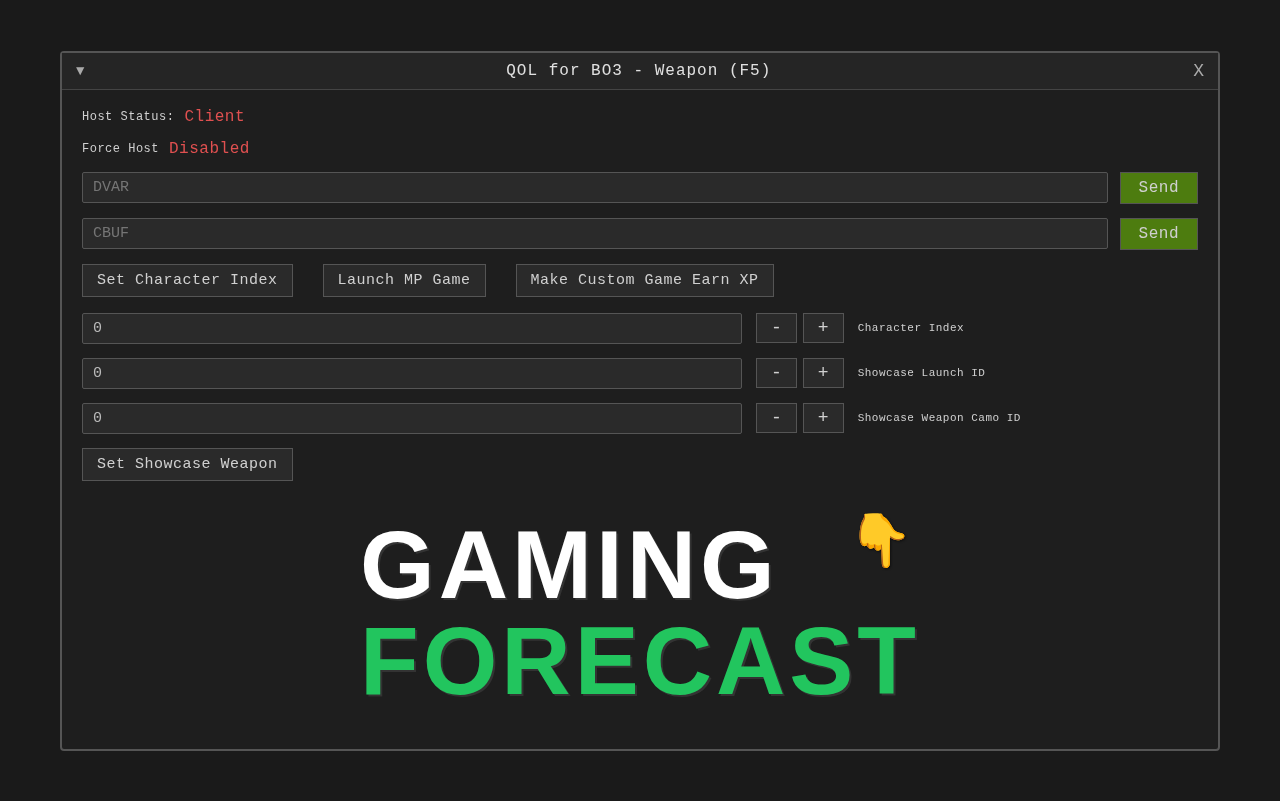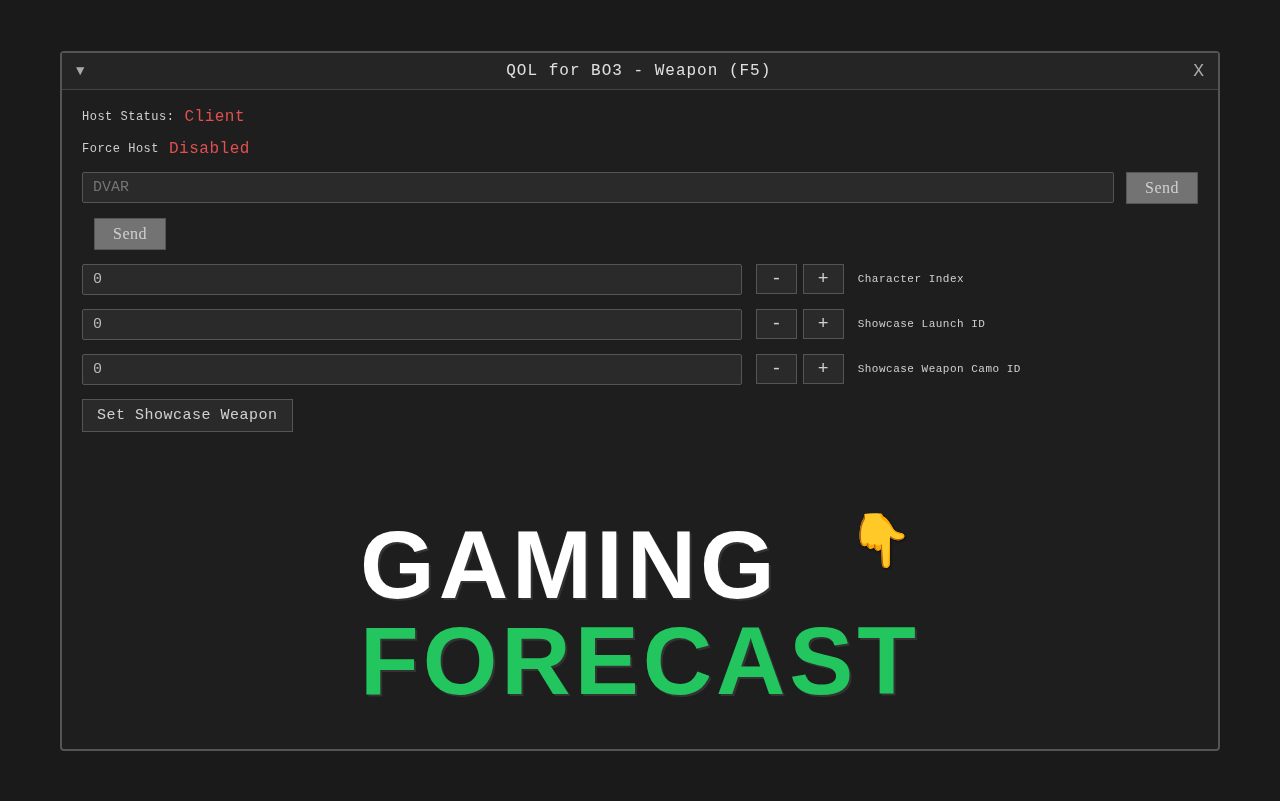--- a/index.html
+++ b/index.html
@@ -100,24 +100,24 @@
       border-radius: 2px;
       color: #bbb;
       font-family: 'Courier New', Courier, monospace;
       font-size: 15px;
       padding: 6px 10px;
       flex: 1;
       outline: none;
     }
 
     .send-btn {
-      background: #737373;
-      border: 1px solid #555;
-      color: #d0d0d0;
-      font-family: Liberation Serif, serif;
+      background: #4d7c0f;
+      border: 1px solid #555;
+      color: #d0d0d0;
+      font-family: Liberation Mono, monospace;
       font-size: 16px;
       padding: 6px 18px;
       margin-left: 12px;
       cursor: pointer;
       letter-spacing: 0.5px;
     }
 
     .buttons-row {
       display: flex;
       gap: 30px;
@@ -256,23 +256,29 @@
       <span class="label">Force Host</span>
       <span class="value-red">Disabled</span>
     </div>
 
     <div class="row">
       <input class="input-field" type="text" placeholder="DVAR" style="">
       <button class="send-btn">Send</button>
     </div>
 
     <div class="row">
+      <input class="input-field" type="text" placeholder="CBUF" style="">
       <button class="send-btn">Send</button>
     </div>
 
+    <div class="buttons-row">
+      <button class="action-btn">Set Character Index</button>
+      <button class="action-btn">Launch MP Game</button>
+      <button class="action-btn">Make Custom Game Earn XP</button>
+    </div>
 
     <div class="stepper-row">
       <input class="stepper-input" type="text" value="0" style="">
       <button class="stepper-minus">-</button>
       <button class="stepper-plus">+</button>
       <span class="stepper-label">Character Index</span>
     </div>
 
     <div class="stepper-row">
       <input class="stepper-input" type="text" value="0" style="">

